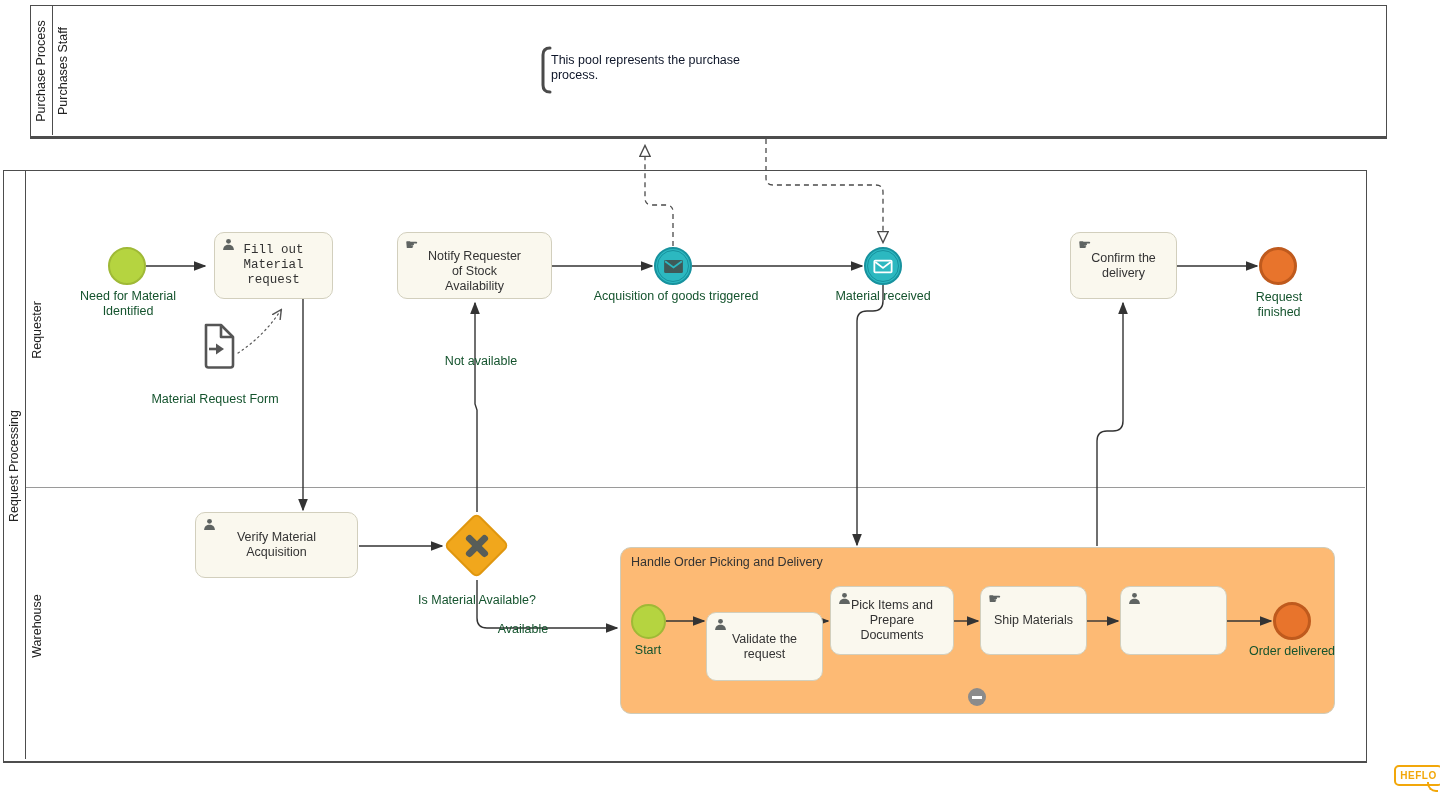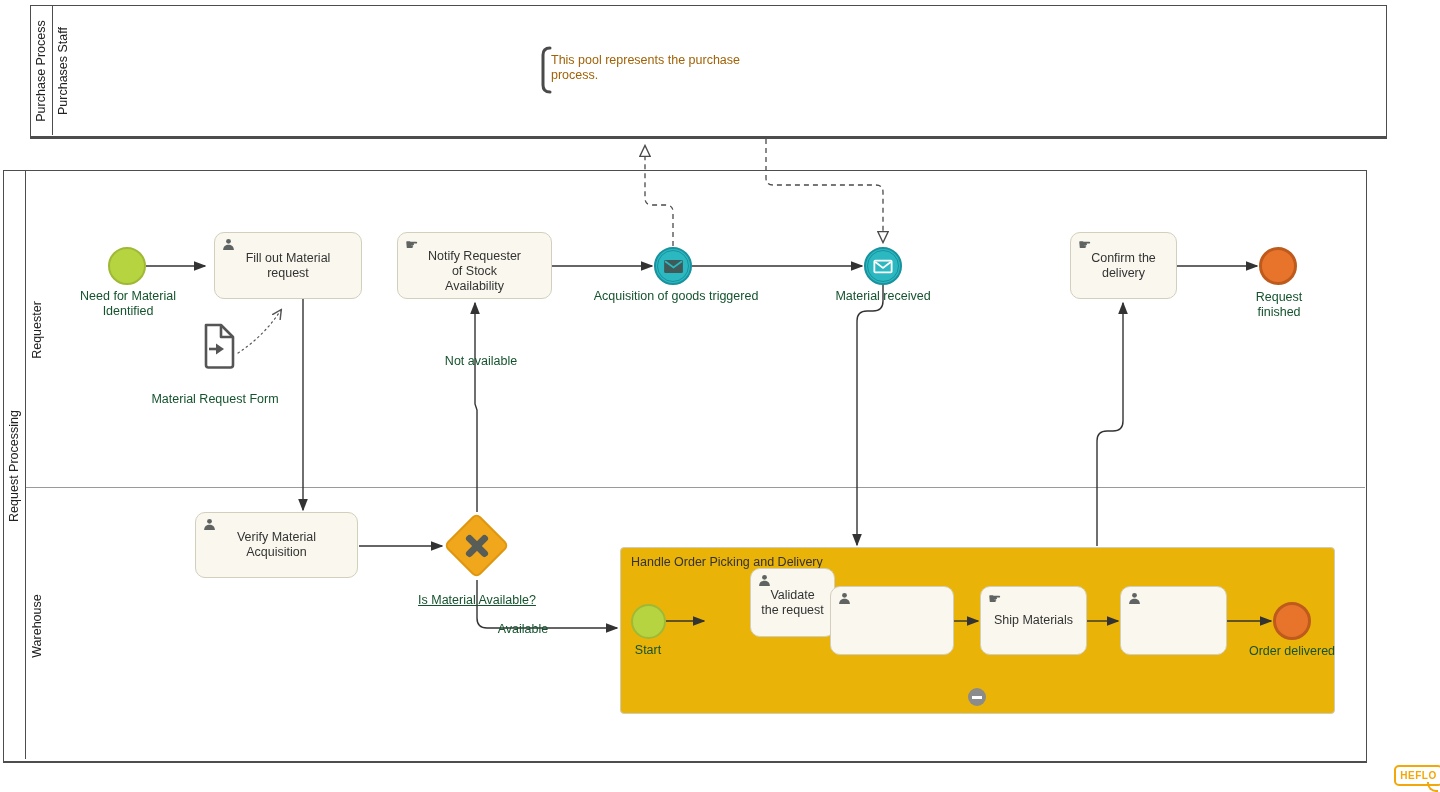--- a/index.html
+++ b/index.html
@@ -16,30 +16,30 @@
   .task .ticon{position:absolute;top:5px;left:7px;}
   .hand-icon{font-family:"DejaVu Sans",sans-serif;font-size:15px;color:#5f6462;line-height:1;}
   .event{position:absolute;border-radius:50%;box-sizing:border-box;z-index:6;
          display:flex;align-items:center;justify-content:center;}
   .ev-start{background:#b5d440;border:2px solid #9fb936;}
   .ev-end{background:#e8742c;border:3px solid #bf5a1d;}
   .ev-msg{background:#2cb8c0;border:2px solid #17929e;}
   .ev-msg::after{content:"";position:absolute;inset:1px;border:1px solid #17929e;border-radius:50%;}
   .ev-msg svg{position:relative;z-index:1;}
   .lbl{position:absolute;text-align:center;font-size:12.5px;line-height:1.18;color:#14532d;z-index:7;}
-  .subprocess{position:absolute;background:#eab308;border:1px solid #cfccba;border-radius:4px;z-index:2;}
+  .subprocess{position:absolute;background:#fdba74;border:1px solid #cfccba;border-radius:11px;z-index:2;}
   .sub-title{position:absolute;left:10px;top:7px;font-size:12.5px;color:#333;}
   .minus-btn{position:absolute;width:18px;height:18px;border-radius:50%;background:#8b8b8b;z-index:6;}
   .minus-btn::after{content:"";position:absolute;left:4px;top:8px;width:10px;height:2.5px;background:#fff;}
   .gateway{position:absolute;width:68px;height:68px;z-index:6;}
   .gateway .diamond{position:absolute;left:10px;top:10px;width:47px;height:47px;background:#f1a71c;
         border:2px solid #e0970f;border-radius:6px;transform:rotate(45deg);box-sizing:border-box;}
   .gateway svg{position:absolute;left:17px;top:17px;}
   #connectors{position:absolute;left:0;top:0;z-index:5;pointer-events:none;}
-  .annotation-text{position:absolute;font-size:12.5px;line-height:1.2;color:#a16207;text-align:left;z-index:7;}
+  .annotation-text{position:absolute;font-size:12.5px;line-height:1.2;color:#0f172a;text-align:left;z-index:7;}
   .logo{position:absolute;border:2px solid #f2a70a;border-radius:5px;color:#f2a70a;font-weight:bold;
         font-size:10px;letter-spacing:0.5px;display:flex;align-items:center;justify-content:center;z-index:8;}
   .logo::after{content:"";position:absolute;right:3px;bottom:-8px;width:9px;height:8px;
         border-left:2px solid #f2a70a;border-bottom:2px solid #f2a70a;border-bottom-left-radius:9px;}
 </style>
 </head>
 <body>
 
 <div id="stage">
 
@@ -97,21 +97,21 @@
     <g fill="none" stroke="#4a4a4a" stroke-width="1.3" stroke-dasharray="5,4" marker-end="url(#mO)">
       <path d="M673,246 L673,212 Q673,205 666,205 L652,205 Q645,205 645,198 L645,146"></path>
       <path d="M766,139 L766,178 Q766,185 773,185 L876,185 Q883,185 883,192 L883,242"></path>
     </g>
     <path d="M238,353 Q264,336 281,310" fill="none" stroke="#555" stroke-width="1.2" stroke-dasharray="1.5,3.5" stroke-linecap="round" marker-end="url(#mV)"></path>
   </svg>
 
   <div class="event ev-start" style="left:108px;top:247px;width:38px;height:38px;"></div>
   <div class="lbl" style="left:68px;top:289px;width:120px;">Need for Material Identified</div>
 
-  <div class="task" style="left:214px;top:232px;width:148px;height:67px;">
+  <div class="task" style="left:214px;top:232px;width:119px;height:67px;font-family:Liberation Mono, monospace;">
     <span class="ticon">
       <svg width="13" height="13" viewBox="0 0 14 14">
           <circle cx="7" cy="3.6" r="2.6" fill="#5f6462"></circle>
           <path d="M1.2,13 C1.2,8.8 4,7.2 7,7.2 C10,7.2 12.8,8.8 12.8,13 Z" fill="#5f6462"></path>
         </svg>
     </span>
     <div style="padding:0 12px;">Fill out Material request</div>
   </div>
 
   <svg style="position:absolute;left:200px;top:322px;z-index:6;" width="38" height="48" viewBox="0 0 38 48">
@@ -165,43 +165,44 @@
 
   <div class="gateway" style="left:443px;top:512px;">
     <div class="diamond"></div>
     <svg width="34" height="34" viewBox="0 0 34 34">
       <g fill="#585d58">
         <rect x="13.5" y="3" width="7" height="28" rx="3.2" transform="rotate(45 17 17)"></rect>
         <rect x="13.5" y="3" width="7" height="28" rx="3.2" transform="rotate(-45 17 17)"></rect>
       </g>
     </svg>
   </div>
-  <div class="lbl" style="left:397px;top:593px;width:160px;text-decoration:underline;">Is Material Available?</div>
+  <div class="lbl" style="left:397px;top:593px;width:160px;">Is Material Available?</div>
   <div class="lbl" style="left:488px;top:622px;width:70px;">Available</div>
 
   <div class="event ev-start" style="left:631px;top:604px;width:35px;height:35px;"></div>
   <div class="lbl" style="left:618px;top:643px;width:60px;">Start</div>
 
-  <div class="task" style="left:706px;top:568px;width:85px;height:69px;margin-left:44px;">
+  <div class="task" style="left:706px;top:612px;width:117px;height:69px;">
     <span class="ticon">
       <svg width="13" height="13" viewBox="0 0 14 14">
           <circle cx="7" cy="3.6" r="2.6" fill="#5f6462"></circle>
           <path d="M1.2,13 C1.2,8.8 4,7.2 7,7.2 C10,7.2 12.8,8.8 12.8,13 Z" fill="#5f6462"></path>
         </svg>
     </span>
     <div style="padding:0 10px;">Validate the request</div>
   </div>
 
   <div class="task" style="left:830px;top:586px;width:124px;height:69px;">
     <span class="ticon">
       <svg width="13" height="13" viewBox="0 0 14 14">
           <circle cx="7" cy="3.6" r="2.6" fill="#5f6462"></circle>
           <path d="M1.2,13 C1.2,8.8 4,7.2 7,7.2 C10,7.2 12.8,8.8 12.8,13 Z" fill="#5f6462"></path>
         </svg>
     </span>
+    <div style="padding:0 8px;">Pick Items and Prepare Documents</div>
   </div>
 
   <div class="task" style="left:980px;top:586px;width:107px;height:69px;">
     <span class="ticon hand-icon">☛</span>
     <div style="padding:0 8px;">Ship Materials</div>
   </div>
 
   <div class="task" style="left:1120px;top:586px;width:107px;height:69px;">
     <span class="ticon">
       <svg width="13" height="13" viewBox="0 0 14 14">

